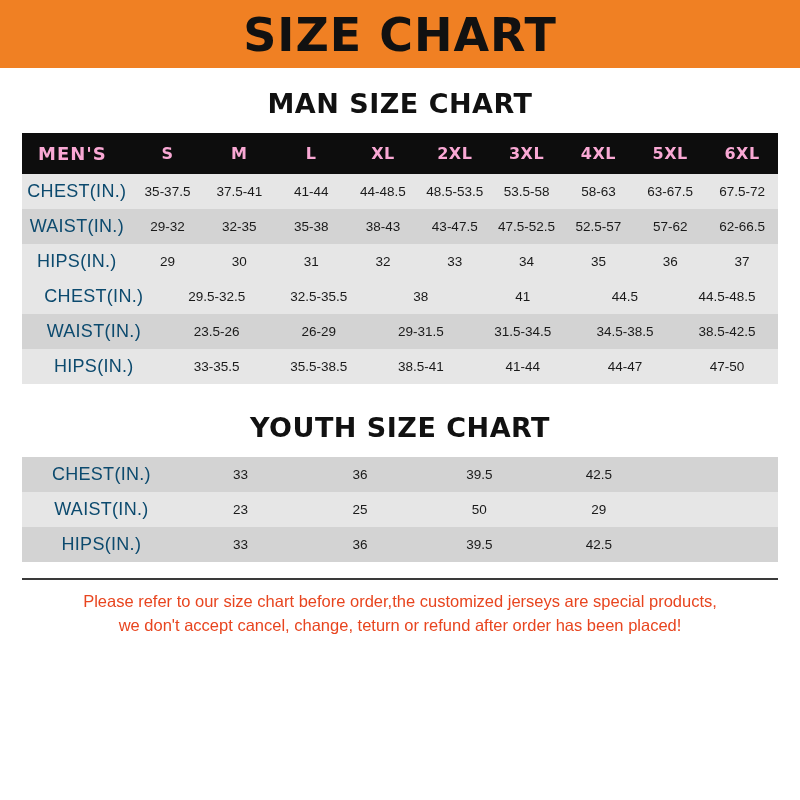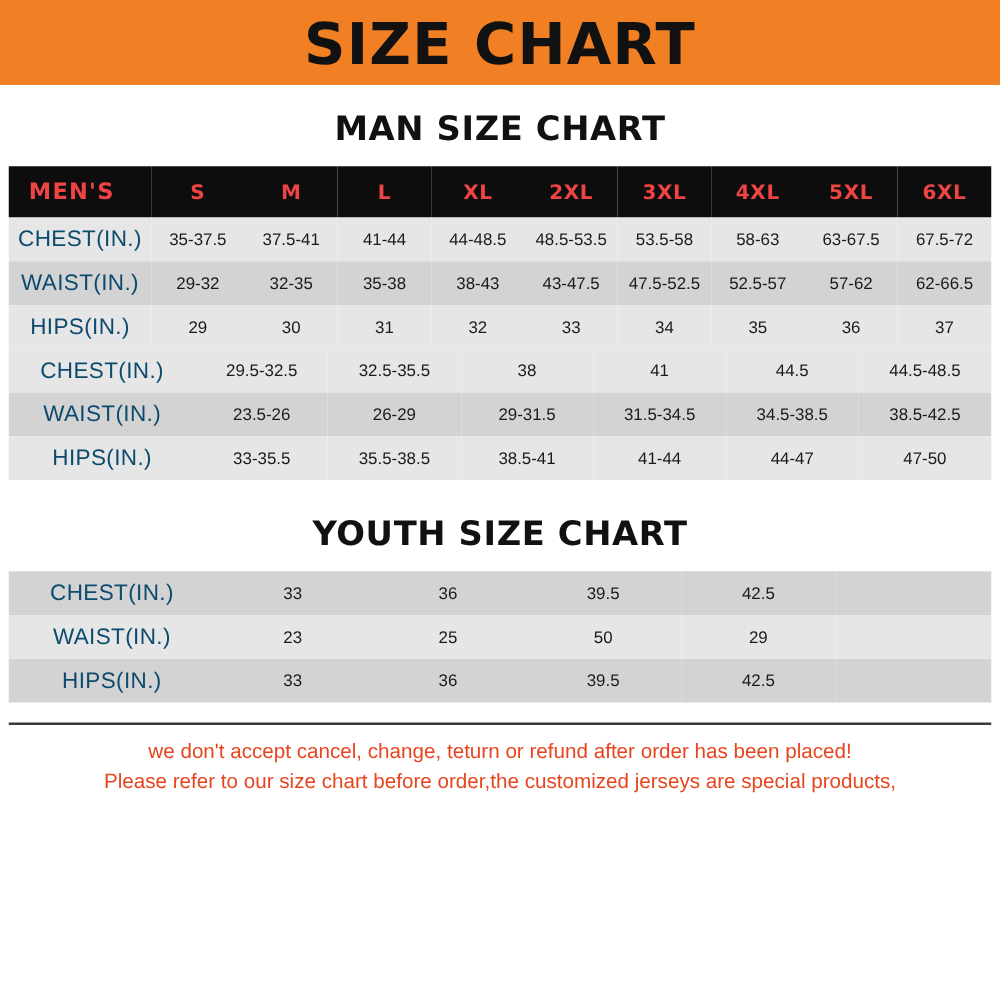--- a/index.html
+++ b/index.html
@@ -32,21 +32,21 @@
   .header-band .title {
     font-family: "DejaVu Sans", sans-serif;
     font-weight: bold;
     font-size: 46px;
     letter-spacing: 1px;
     color: #111;
     line-height: 1;
     margin-top: 2px;
   }
   .content {
-    padding: 0 7px;
+    padding: 0 22px;
     box-sizing: border-box;
   }
   .section-title {
     text-align: center;
     font-family: "DejaVu Sans", sans-serif;
     font-weight: bold;
     font-size: 27px;
     color: #111;
     letter-spacing: 0.5px;
   }
@@ -64,21 +64,21 @@
     font-size: 13.5px;
     color: #1a1a1a;
     padding: 7px 1px;
     font-family: "Liberation Sans", sans-serif;
   }
   
   table.chart tr.head {
     background: #0d0d0d;
   }
   table.chart tr.head td {
-    color: #ef4444;
+    color: #f9a8d4;
     font-weight: bold;
     font-size: 16px;
     padding: 10px 1px;
     font-family: "DejaVu Sans", sans-serif;
     letter-spacing: 0.5px;
   }
   table.chart tr.head td.label {
     text-align: left;
     padding-left: 16px;
     font-size: 18px;
@@ -258,18 +258,18 @@
         <td>33</td>
         <td>36</td>
         <td>39.5</td>
         <td>42.5</td>
         <td></td>
       </tr>
     </tbody>
       </table>
 
     <div class="note">
+      <div>Please refer to our size chart before order,the customized jerseys are special products,</div>
       <div>we don't accept cancel, change, teturn or refund after order has been placed!</div>
-      <div>Please refer to our size chart before order,the customized jerseys are special products,</div>
     </div>
 
   </div>
 </div>
 
 </body></html>

